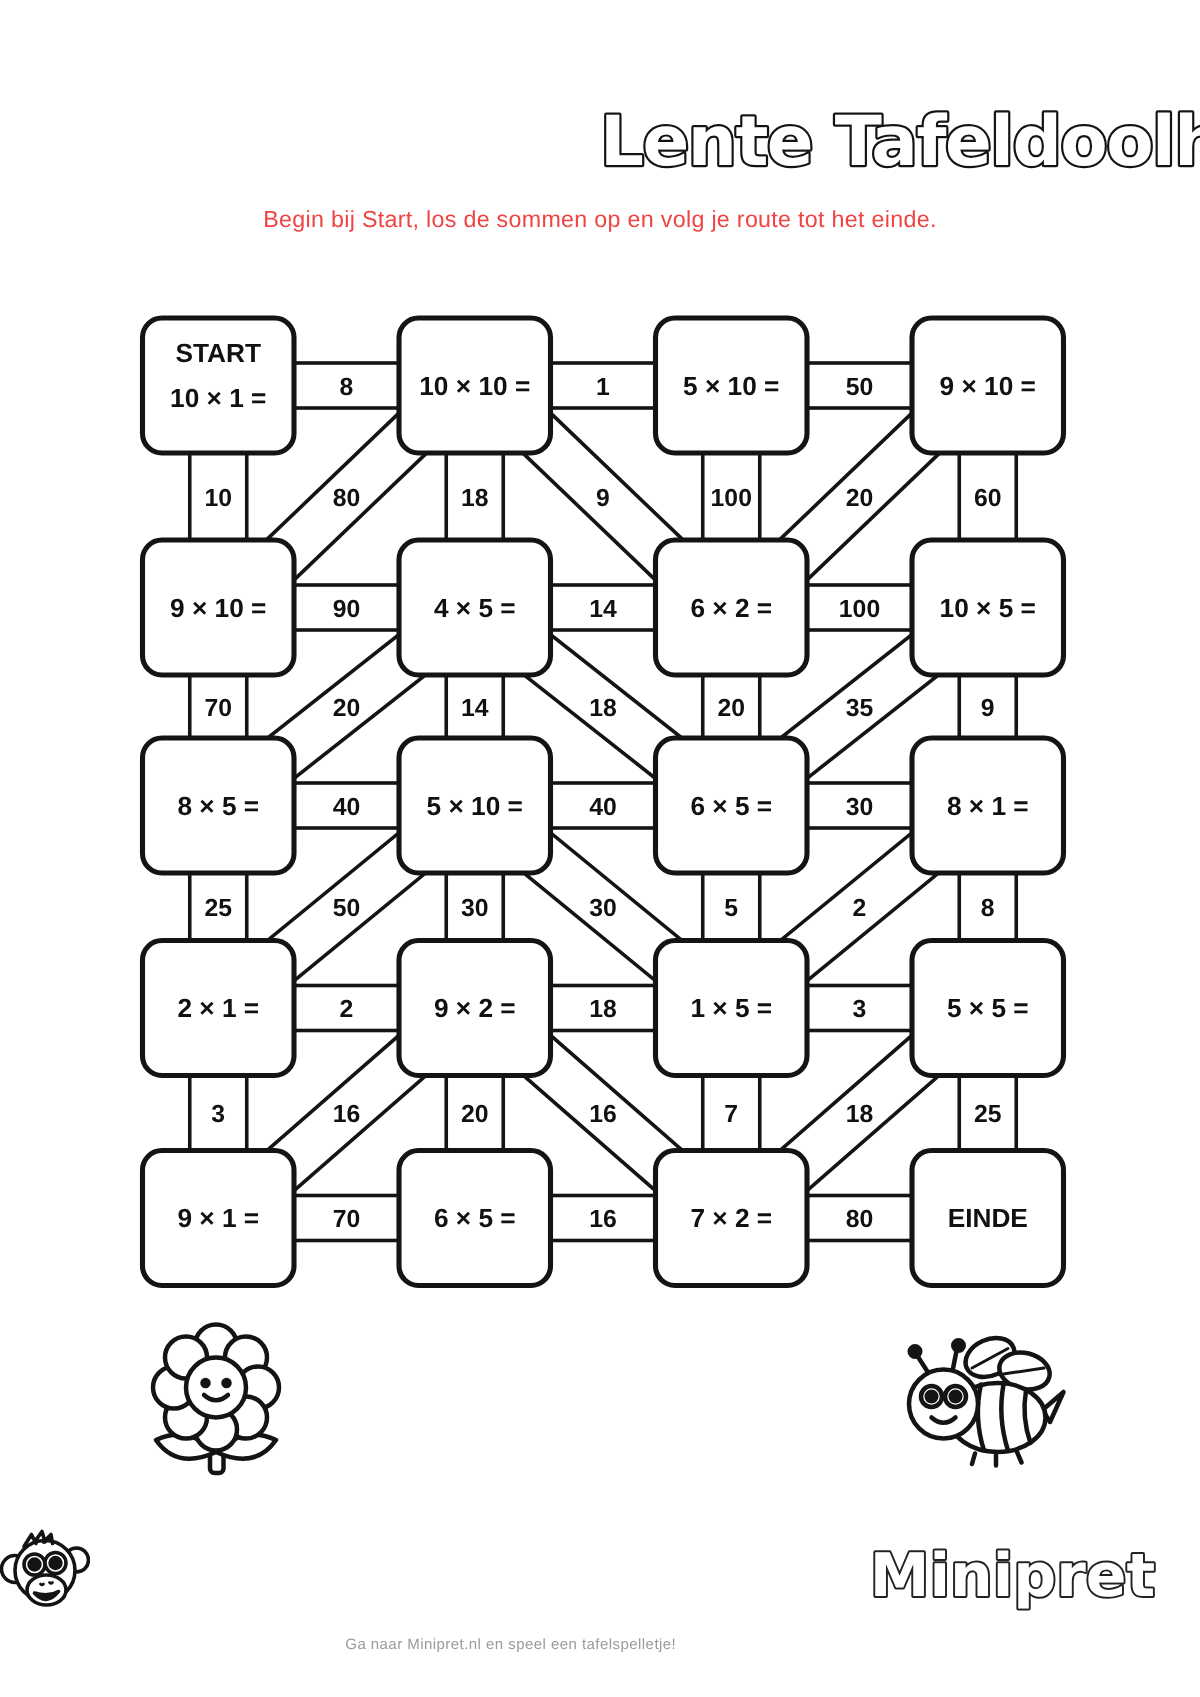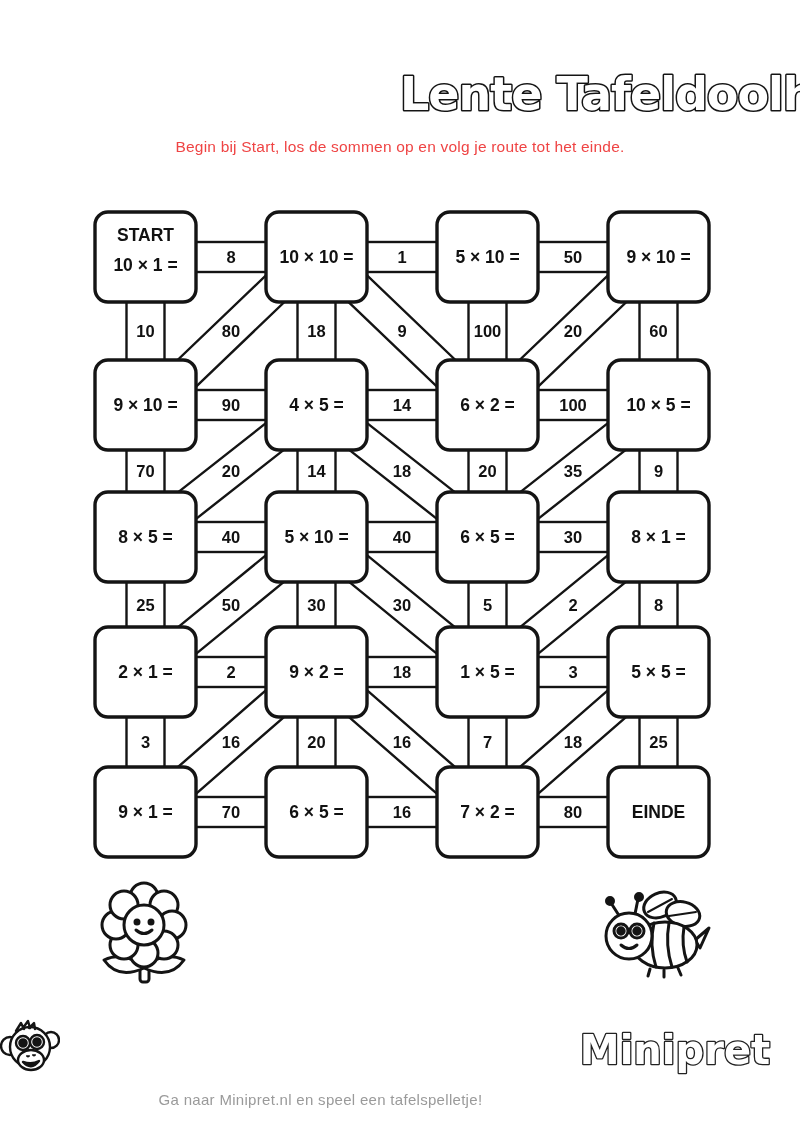--- a/index.html
+++ b/index.html
@@ -22,21 +22,21 @@
   .art{stroke:#141414;fill:#ffffff;}
   .flower-wrap{left:92px;top:880px;width:104px;height:108px;}
   .bee-wrap{left:598px;top:884px;width:118px;height:96px;}
   .logo-row{left:0;top:1016px;width:800px;height:66px;display:flex;
        align-items:center;justify-content:space-between;gap:10px;}
   .wordmark-svg{width:250px;height:60px;}
   .wordmark-svg text{font-family:"DejaVu Sans",sans-serif;font-weight:bold;
        fill:#ffffff;stroke:#222;stroke-width:2.6;paint-order:stroke;
        stroke-linejoin:round;font-size:40px;}
   .footer{left:0;top:1091px;width:641px;text-align:center;
-       font-size:15px;color:#9a9a9a;letter-spacing:.3px;}
+       font-size:10px;color:#9a9a9a;letter-spacing:.3px;padding-left:20px;}
 </style>
 </head>
 <body>
 
 <div class="page">
 
   <svg class="abs title-svg" viewBox="0 0 800 78">
     <text x="400" y="58">Lente Tafeldoolhof</text>
   </svg>
 

